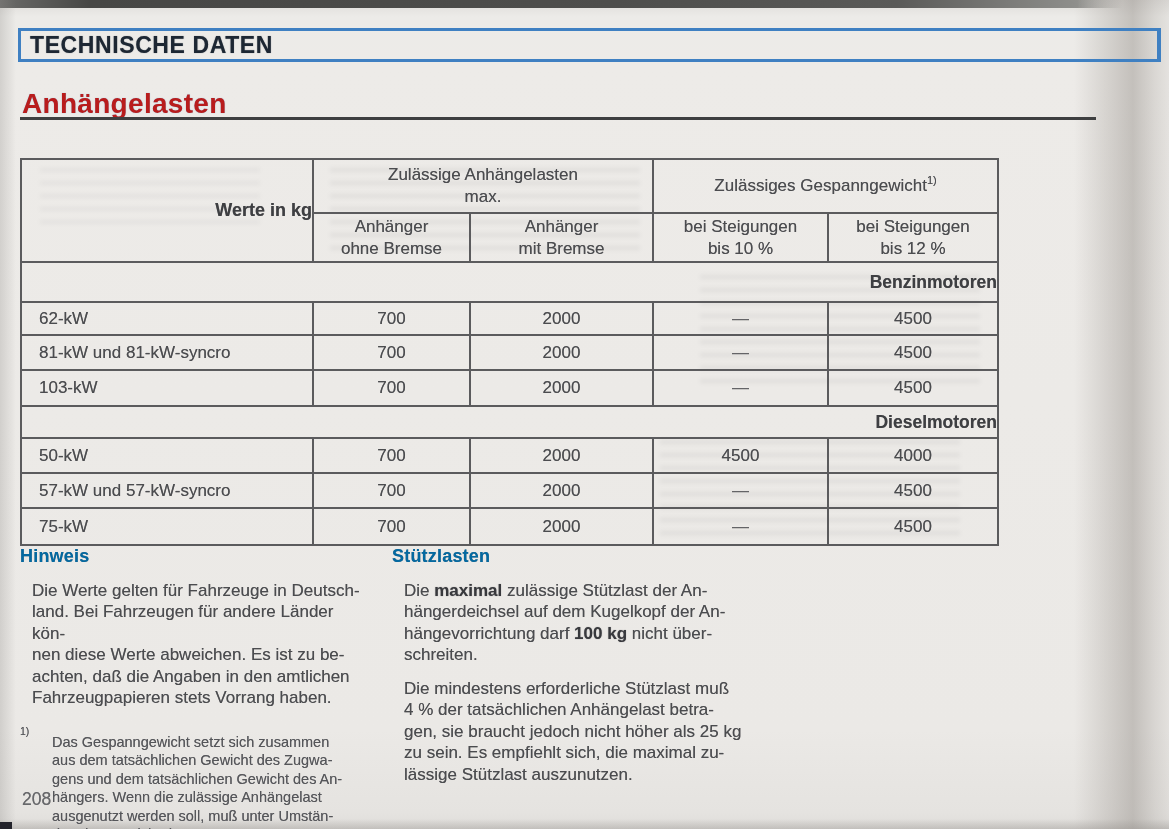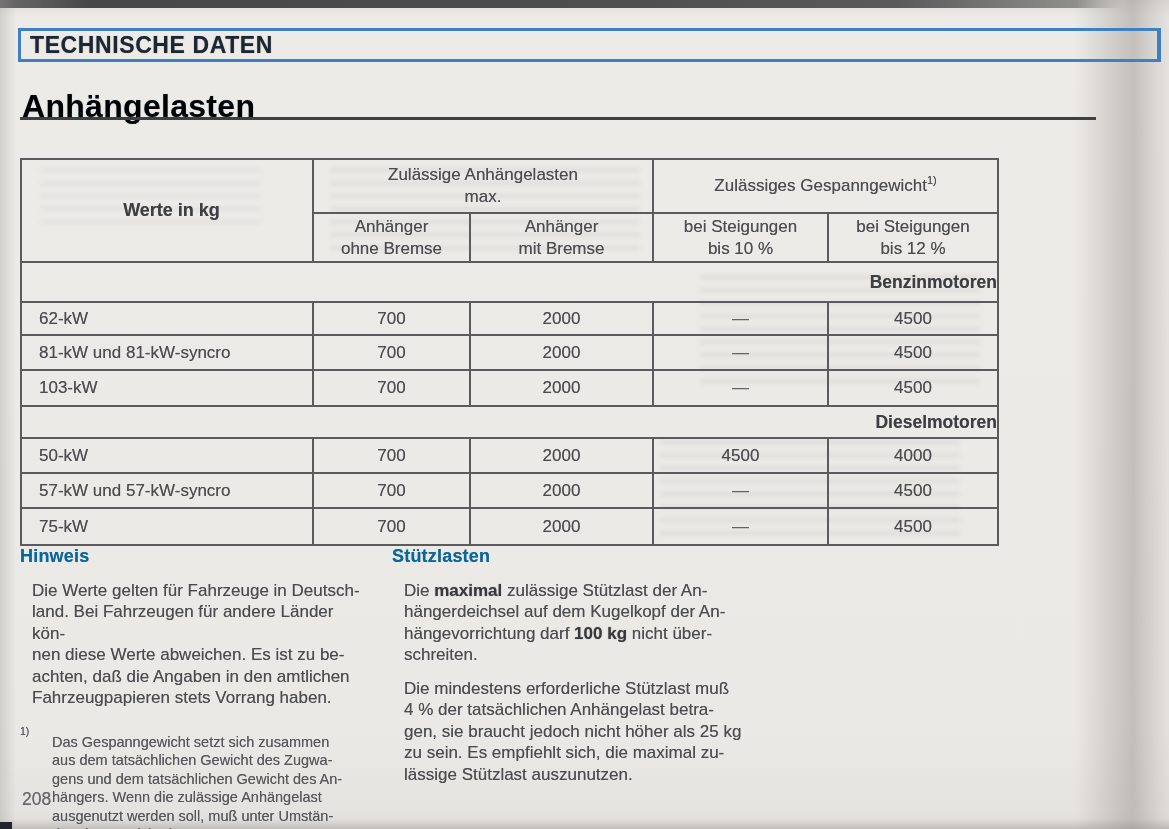--- a/index.html
+++ b/index.html
@@ -25,33 +25,33 @@
   .smudge{position:absolute;filter:blur(2.2px);opacity:.10;pointer-events:none;
     background:repeating-linear-gradient(180deg,#6c6c72 0 4px,transparent 4px 13px);}
 
   
   .title-box{position:absolute;left:18px;top:28px;width:1127px;height:28px;
     border:3px solid #3f80c2;border-right-width:4px;
     display:flex;align-items:center;padding-left:9px;}
   .title-box .t{font-size:23px;font-weight:bold;letter-spacing:.6px;color:#1d2733;
     text-shadow:0 0 1px rgba(24,34,48,.55);}
 
-  .section-heading{position:absolute;left:22px;top:88px;font-size:32px;font-weight:bold;
-    color:#000000;letter-spacing:.3px;text-shadow:0 0 1px rgba(46,144,214,.5);}
+  .section-heading{position:absolute;left:22px;top:88px;font-size:28px;font-weight:bold;
+    color:#b91c1c;letter-spacing:.3px;text-shadow:0 0 1px rgba(46,144,214,.5);}
   .rule{position:absolute;left:20px;top:117px;width:1076px;height:3px;background:#3e3f40;
     filter:blur(.4px);}
 
   
   .tbl-wrap{position:absolute;left:20px;top:158px;}
   table{border-collapse:collapse;table-layout:fixed;width:977px;}
   col.c0{width:292px}col.c1{width:157px}col.c2{width:183px}col.c3{width:175px}col.c4{width:170px}
   td,th{border:2px solid #5b5b5d;vertical-align:middle;font-weight:normal;
     font-size:17px;color:#4b4c4f;padding:0;}
   .hdr{text-align:center;line-height:1.28;}
-  .corner{font-weight:bold;font-size:18px;text-align:center;padding-left:9px;color:#3e3f42;}
+  .corner{font-weight:bold;font-size:18px;text-align:right;padding-left:9px;color:#3e3f42;}
   .sup{font-size:11px;vertical-align:super;line-height:0;}
   tr.rh1{height:54px}tr.rh2{height:49px}
   tr.sec1{height:40px}tr.sec2{height:32px}
   tr.r1{height:33px}tr.r2{height:35px}tr.r3{height:36px}
   tr.r4{height:35px}tr.r5{height:35px}tr.r6{height:37px}
   .sec-cell{font-weight:bold;font-size:17.5px;color:#3e3f42;text-align:right;padding-left:9px;margin-left:18px;}
   .cell-name{text-align:left;padding-left:17px;}
   .cell-num{text-align:center;}
   .dash{color:#636366;}
 

